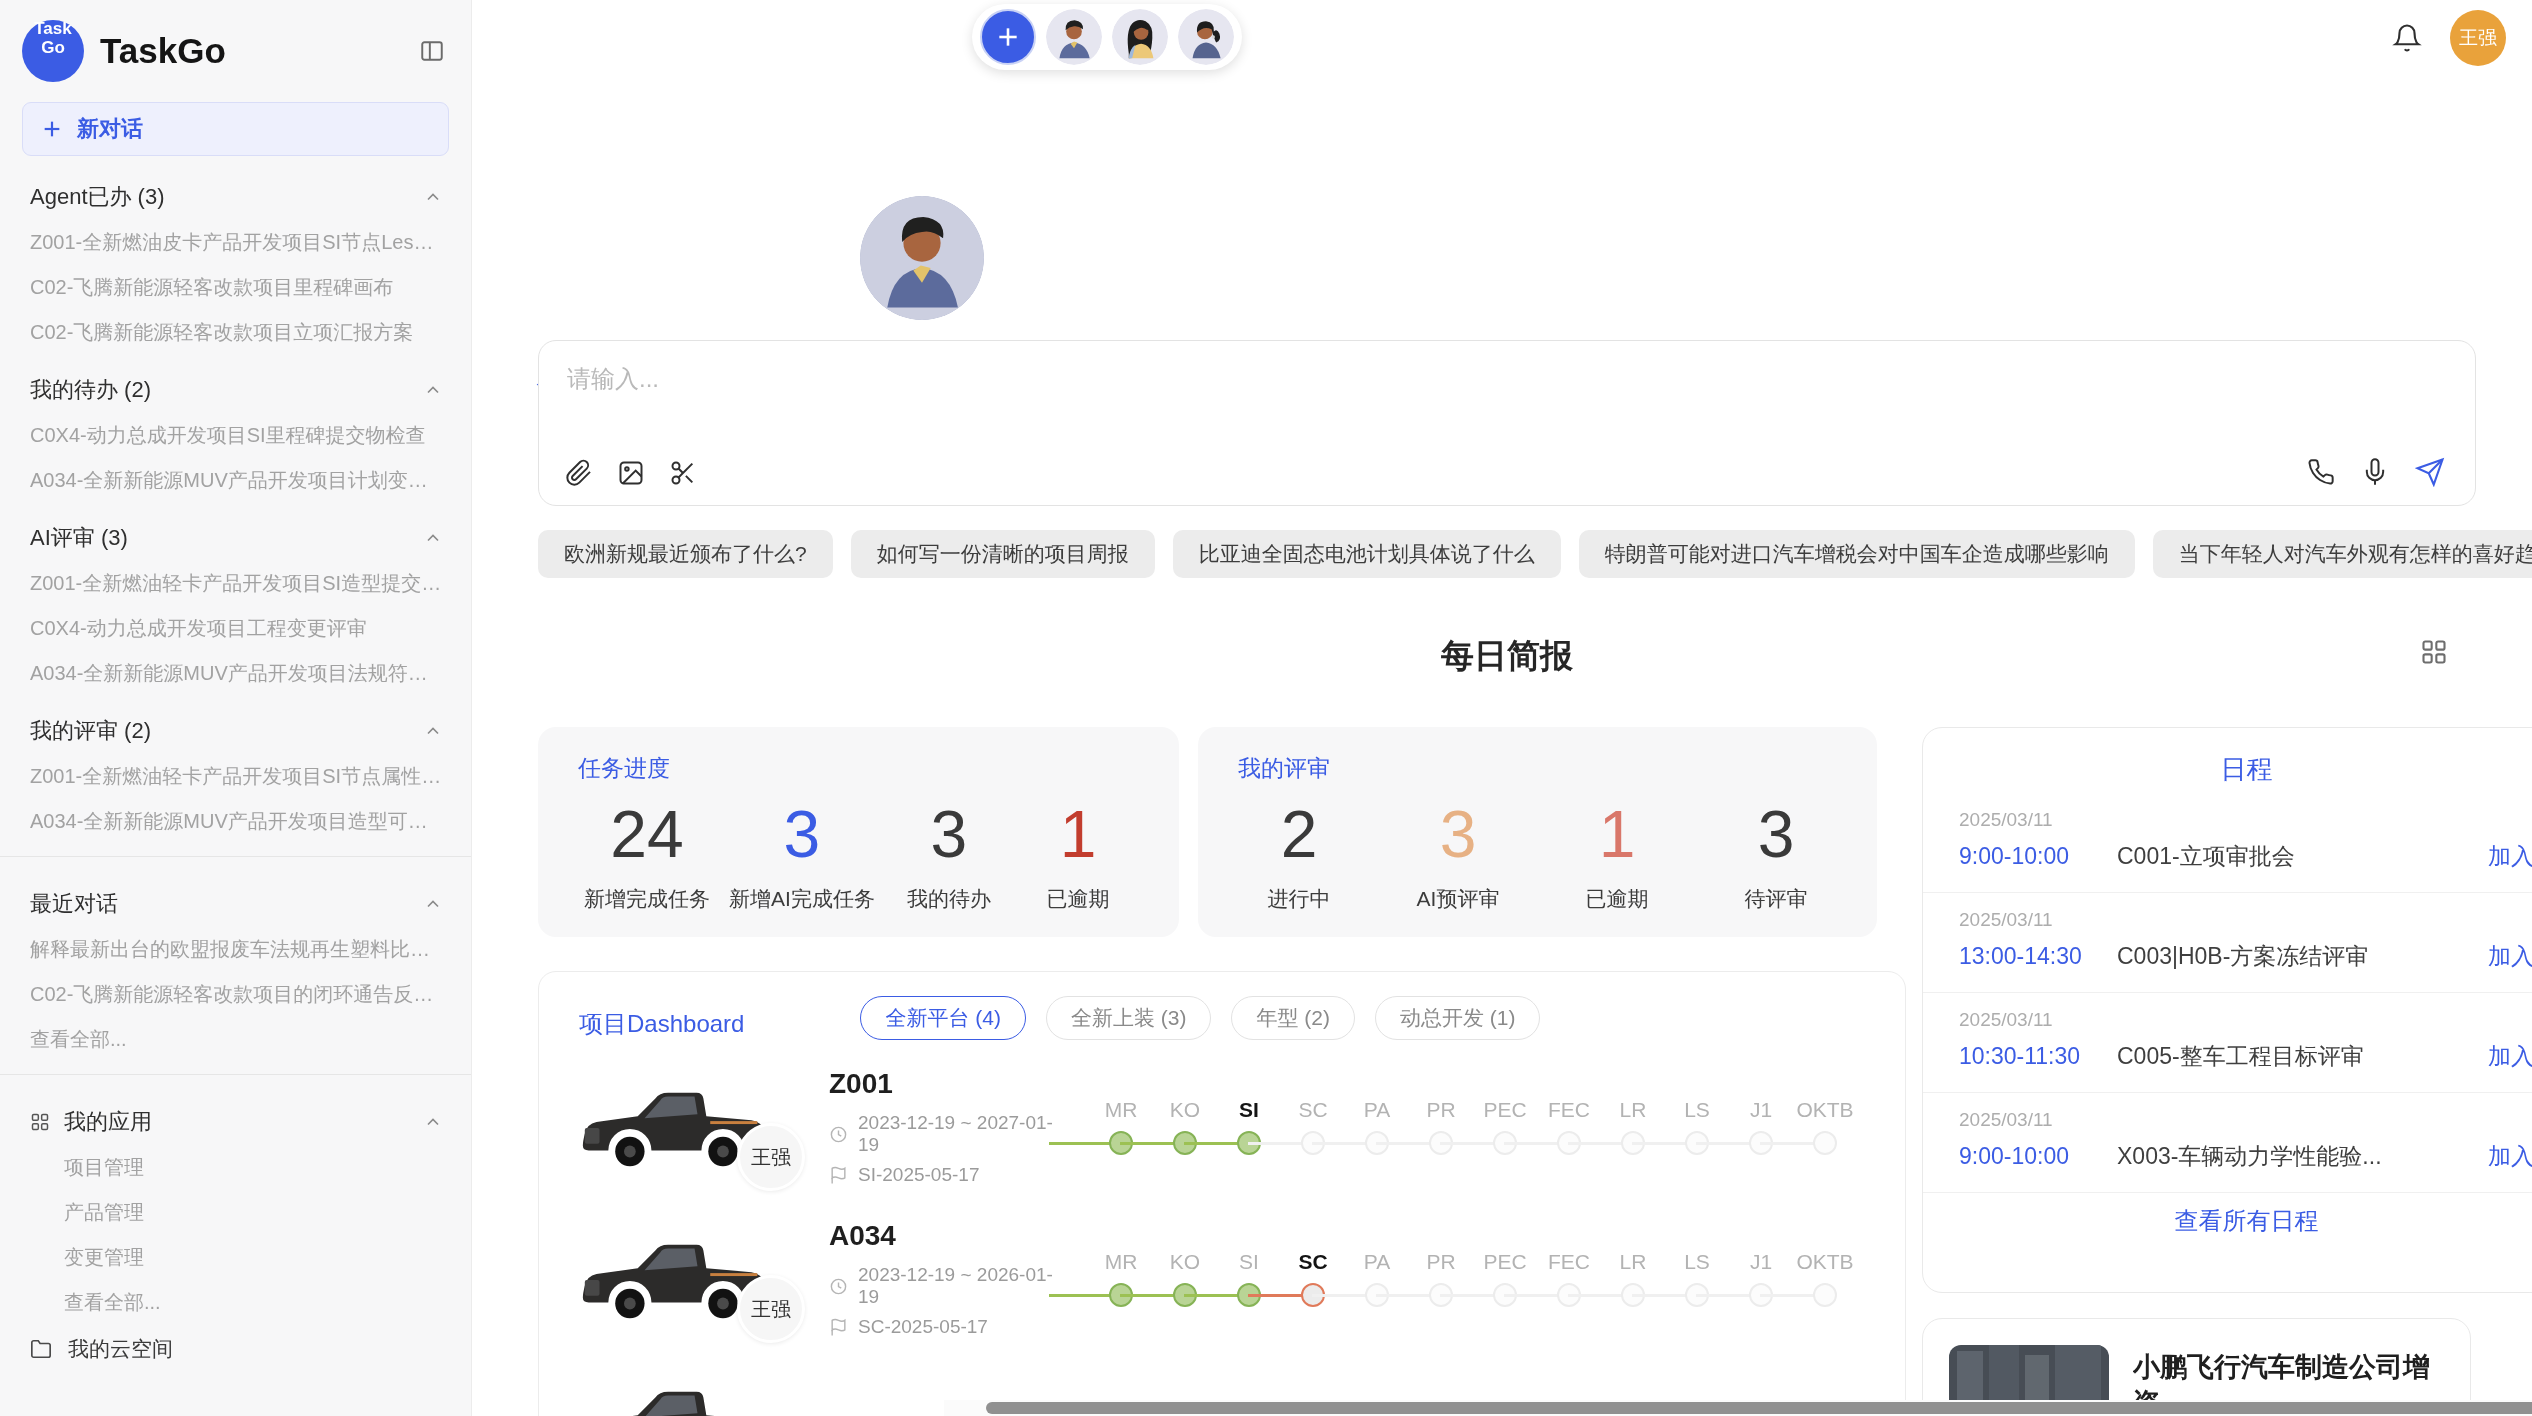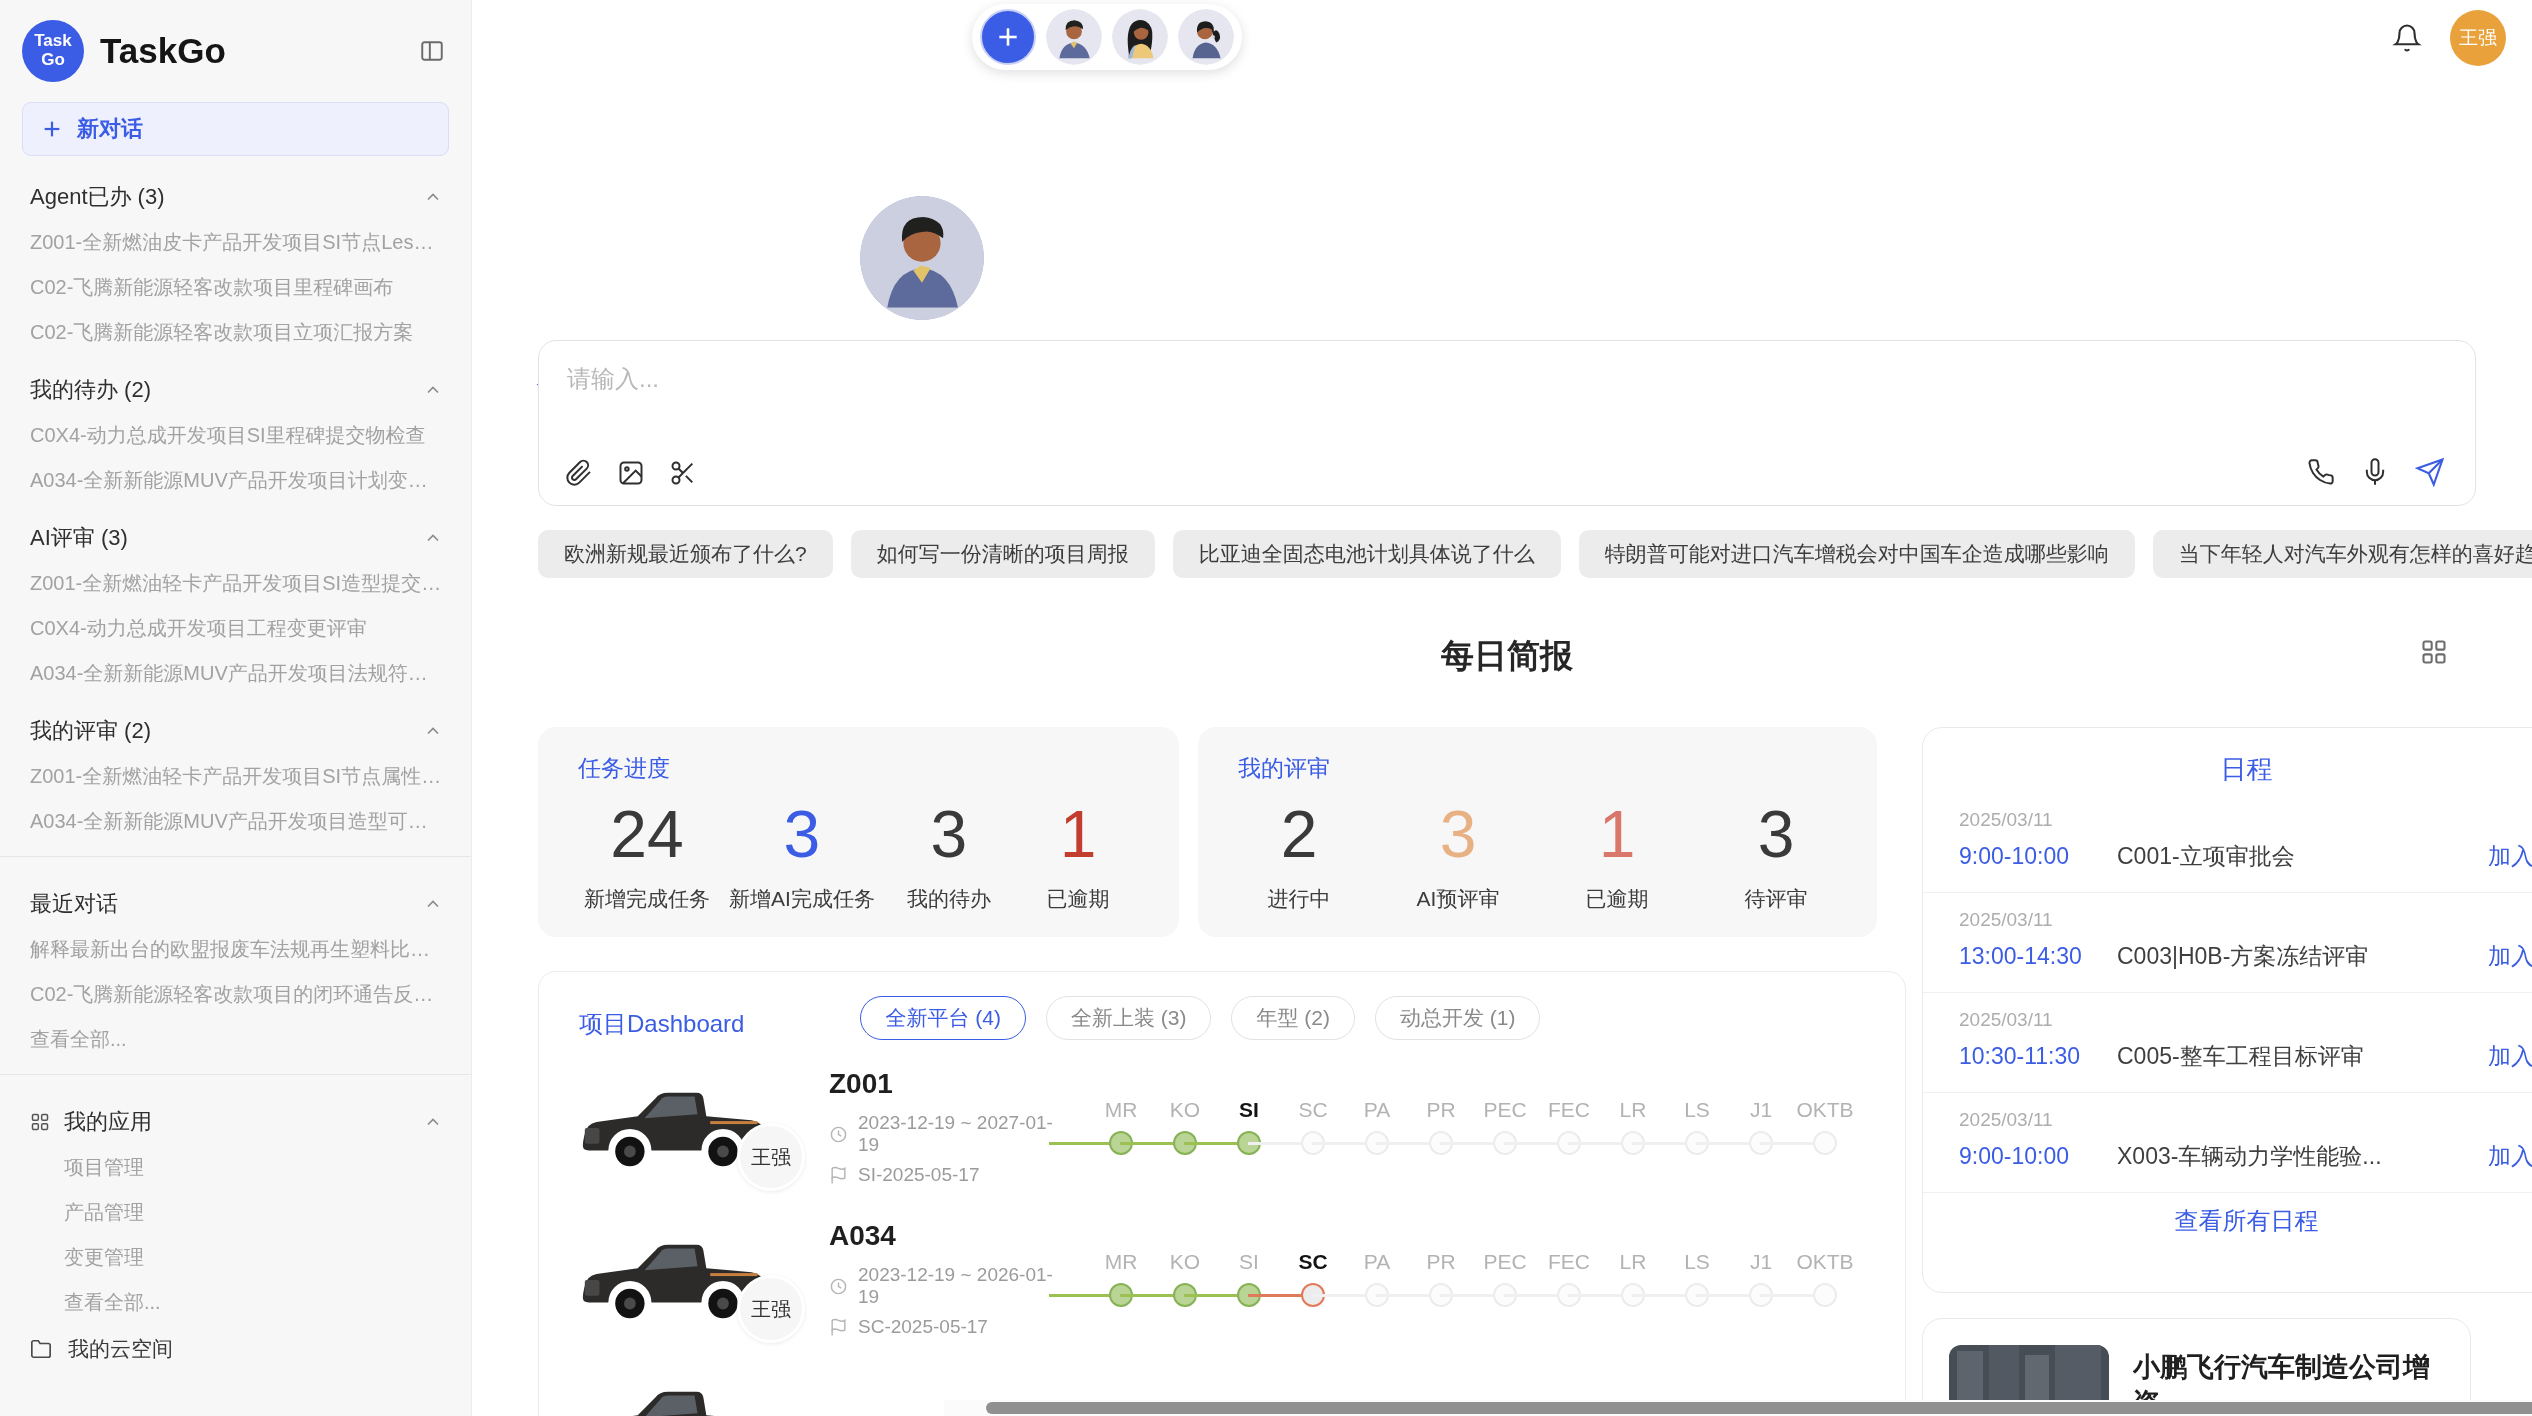--- a/index.html
+++ b/index.html
@@ -5,21 +5,21 @@
   * { margin:0; padding:0; box-sizing:border-box; }
   html,body { width:2532px; height:1416px; overflow:hidden; background:#fff;
     font-family:"Liberation Sans","DejaVu Sans",sans-serif; color:#333; }
   svg { display:block; }
 
   
   .sidebar { position:absolute; left:0; top:0; bottom:0; width:472px;
     background:#f7f7f8; border-right:1px solid #ececec; overflow:hidden; }
   .side-head { display:flex; align-items:center; padding:20px 26px 10px 22px; }
   .logo { width:62px; height:62px; border-radius:50%; background:#3b5ce4; color:#fff;
-    display:flex; flex-direction:column; align-items:center; justify-content:center;
+    display:flex; flex-direction:column; align-items:center; 
     font-size:17px; font-weight:700; line-height:1.1; }
   .app-title { font-size:35px; font-weight:700; color:#151515; margin-left:16px; }
   .collapse-btn { margin-left:auto; color:#6b6b6b; cursor:pointer; }
   .new-chat { margin:10px 22px 6px; height:54px; background:#eef0fd; border:1px solid #d9ddf8;
     border-radius:9px; display:flex; align-items:center; padding:0 18px; gap:14px;
     color:#3b5ce4; font-size:22px; font-weight:600; cursor:pointer; }
   .sec-h { display:flex; align-items:center; padding:20px 28px 8px 30px;
     font-size:22px; color:#2f2f2f; }
   .sec-h .chev { margin-left:auto; color:#8a8a8a; }
   .side-item { padding:9px 28px 9px 30px; font-size:20px; color:#a2a2a2;

